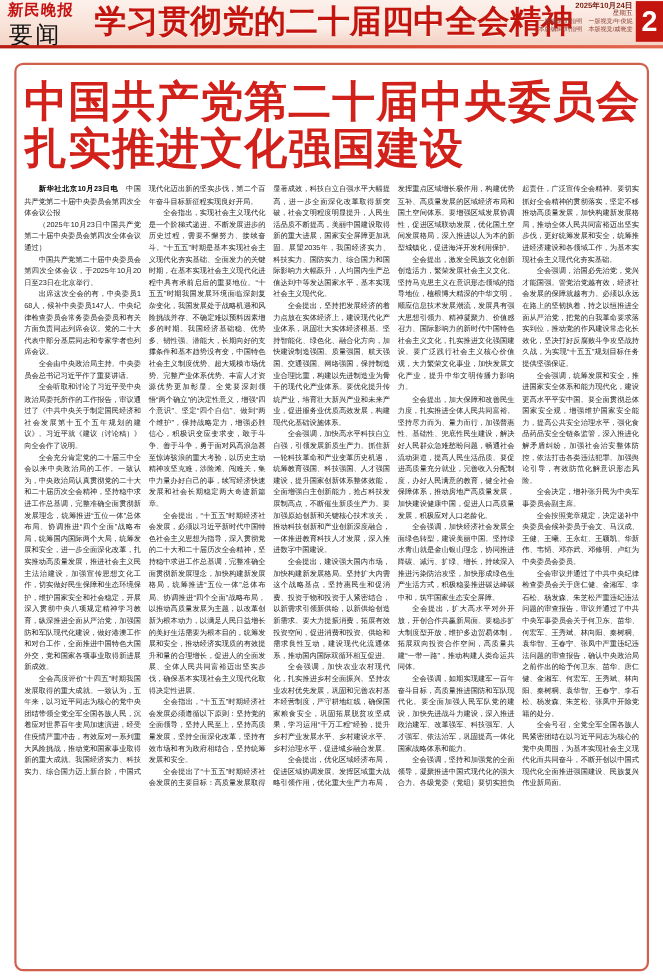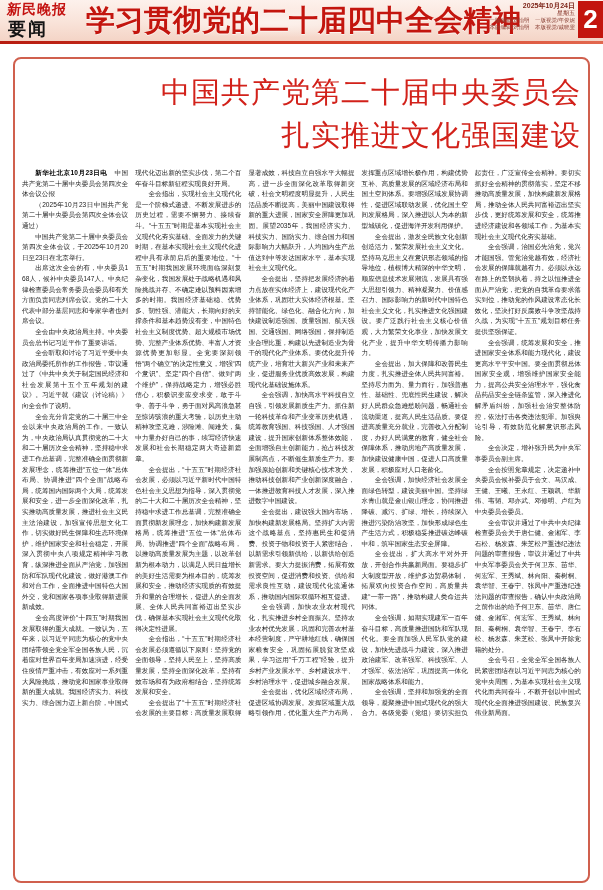--- a/index.html
+++ b/index.html
@@ -15,22 +15,22 @@
   }
   .masthead:after{ 
     content:"";position:absolute;left:120px;top:8px;width:300px;height:30px;
     background:radial-gradient(ellipse at center,rgba(255,255,255,.55),rgba(255,255,255,0) 70%);
   }
   .logo{
     position:absolute;left:7px;top:1px;color:#c41210;font-weight:900;
     font-size:14px;letter-spacing:1px;transform:skewX(-4deg);
   }
   .section{
-    position:absolute;left:8px;top:17px;color:#141414;font-weight:700;
-    font-size:18px;letter-spacing:2px;
+    position:absolute;left:8px;top:17px;color:#141414;font-weight:400;
+    font-size:22px;letter-spacing:2px;
   }
   .banner{
     position:absolute;left:86px;top:1px;width:412px;text-align:center;
     color:#c3150e;font-weight:900;font-size:29px;line-height:38px;
     text-shadow:0 1px 0 rgba(255,255,255,.6);white-space:nowrap;z-index:2;
   }
   .dateblock{
     position:absolute;right:28px;top:2px;text-align:right;z-index:2;
   }
   .date-line{font-size:7px;color:#7d2418;font-weight:700;line-height:8px;}
@@ -45,22 +45,22 @@
     position:absolute;left:0;top:41px;width:603px;height:3px;
     background:linear-gradient(90deg,#b71c10,#d8452e 60%,#e2684f);
   }
   
   .article-box{
     position:absolute;left:13px;right:13px;top:57px;bottom:7px;
     border:2px solid #d0604e;border-radius:8px;background:#ffffff;
     padding:8px 7px 5px 7px;box-sizing:border-box;
   }
   .headline{
-    margin:4px 0 0 0;text-align:right;color:#d2211a;font-weight:400;
-    font-size:29px;line-height:43px;letter-spacing:1px;white-space:nowrap;
+    margin:4px 0 0 0;text-align:left;color:#d2211a;font-weight:700;
+    font-size:39px;line-height:43px;letter-spacing:1px;white-space:nowrap;
   }
   .article-body{
     margin-top:11px;height:706px;overflow:hidden;
     column-count:5;column-gap:7px;
     font-size:6.6px;line-height:10.6px;color:#1c1c1c;
     text-align:justify;
   }
   .article-body p.para{margin:0;text-indent:2em;word-break:break-all;}
   .article-body b{font-weight:700;color:#000;}
 </style>

